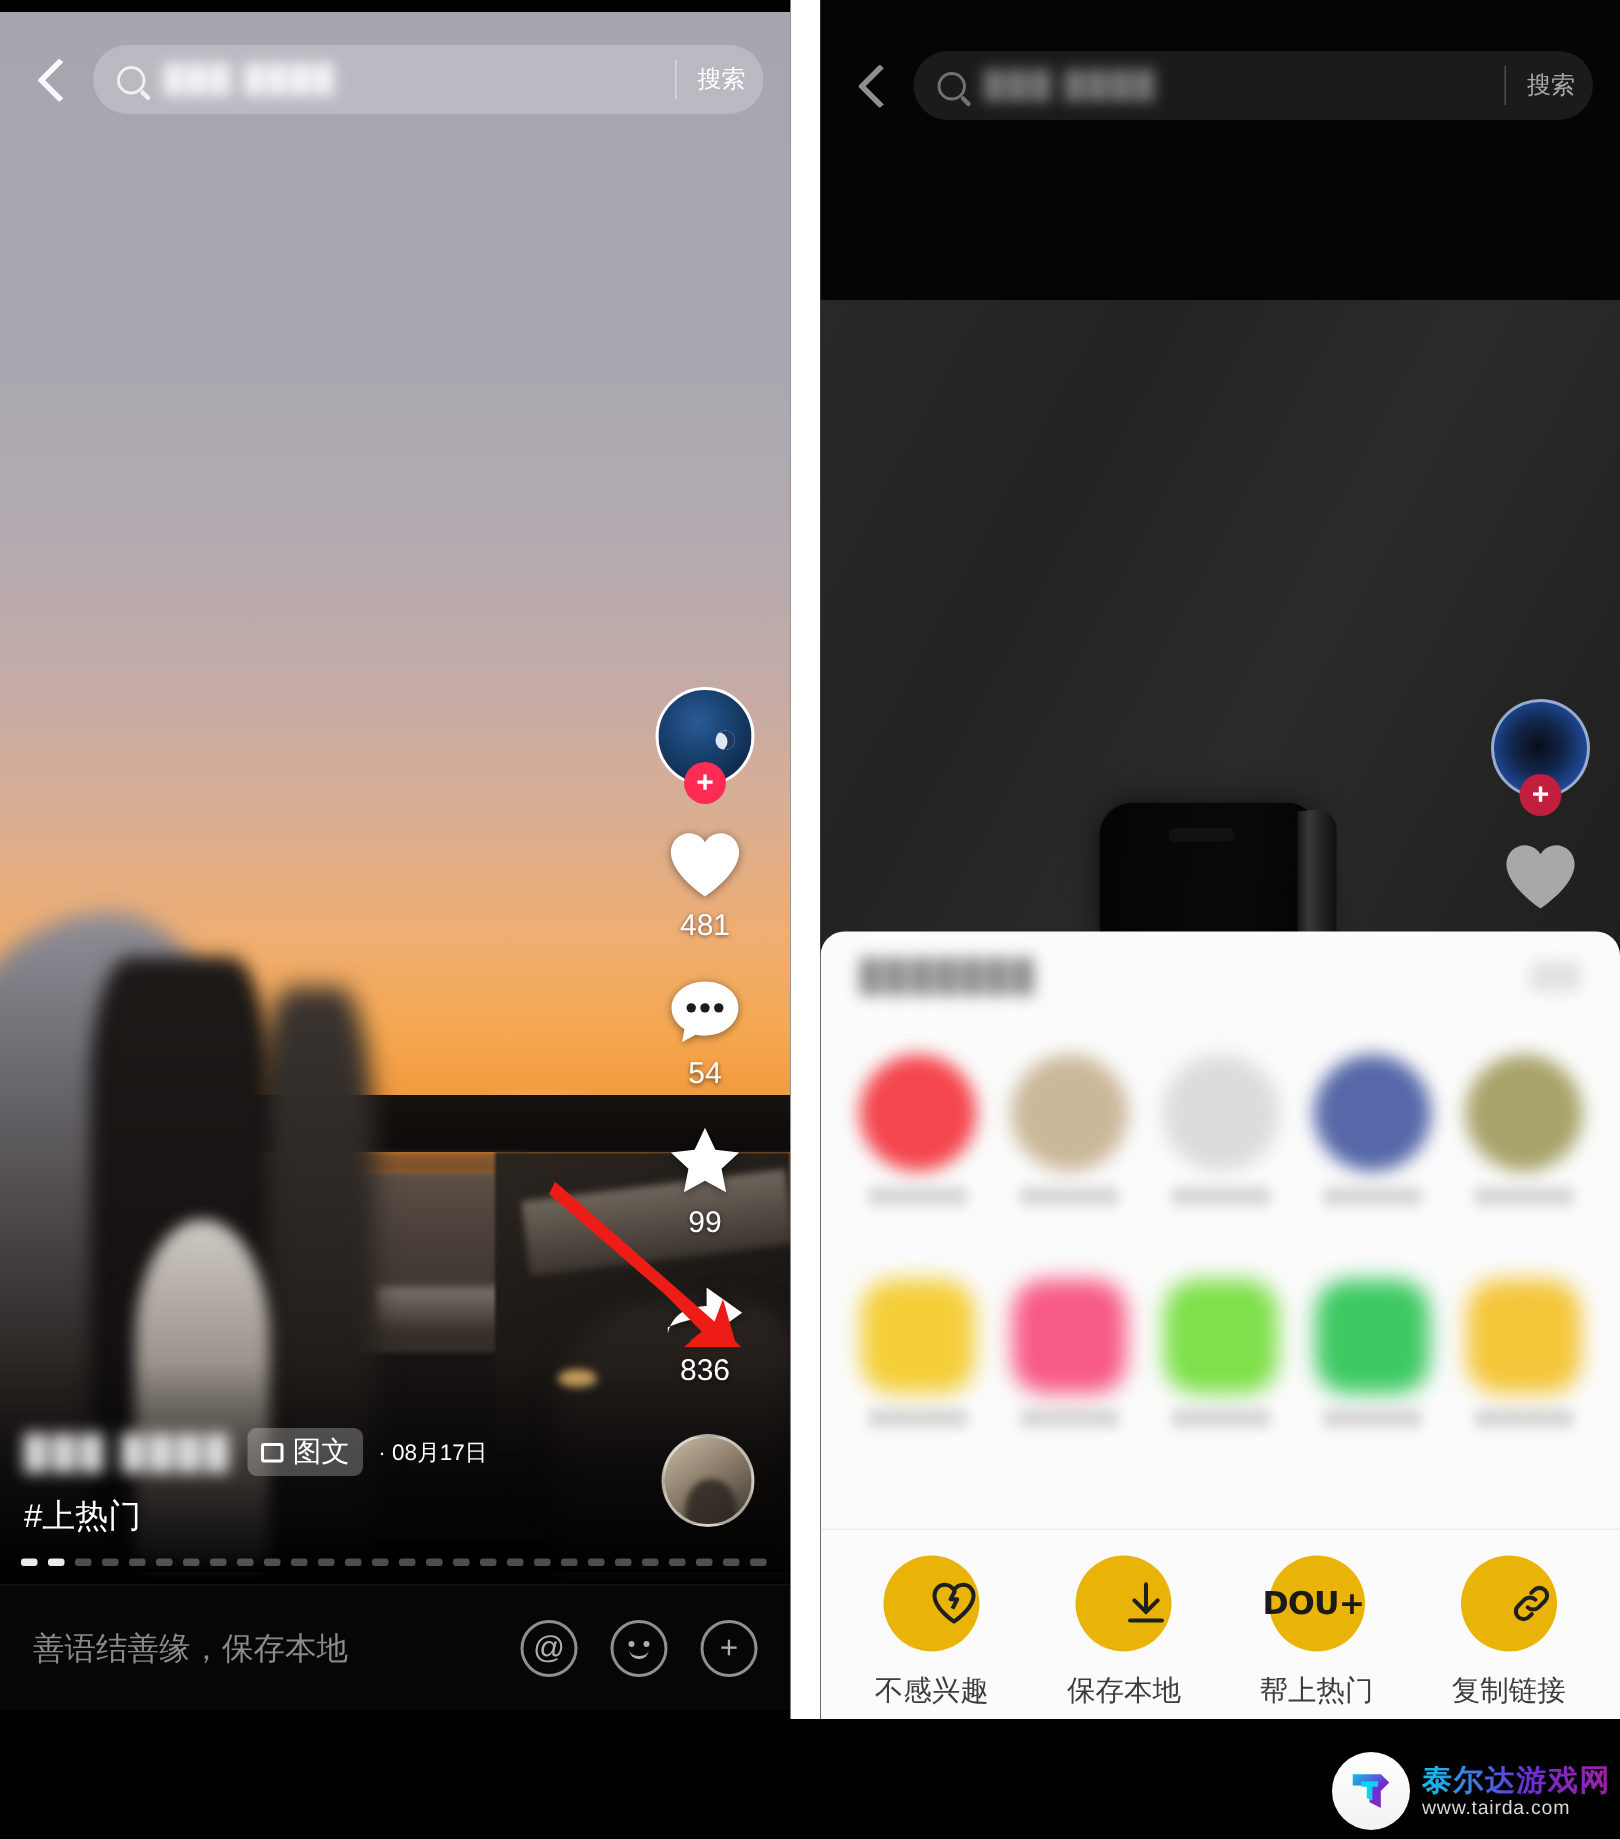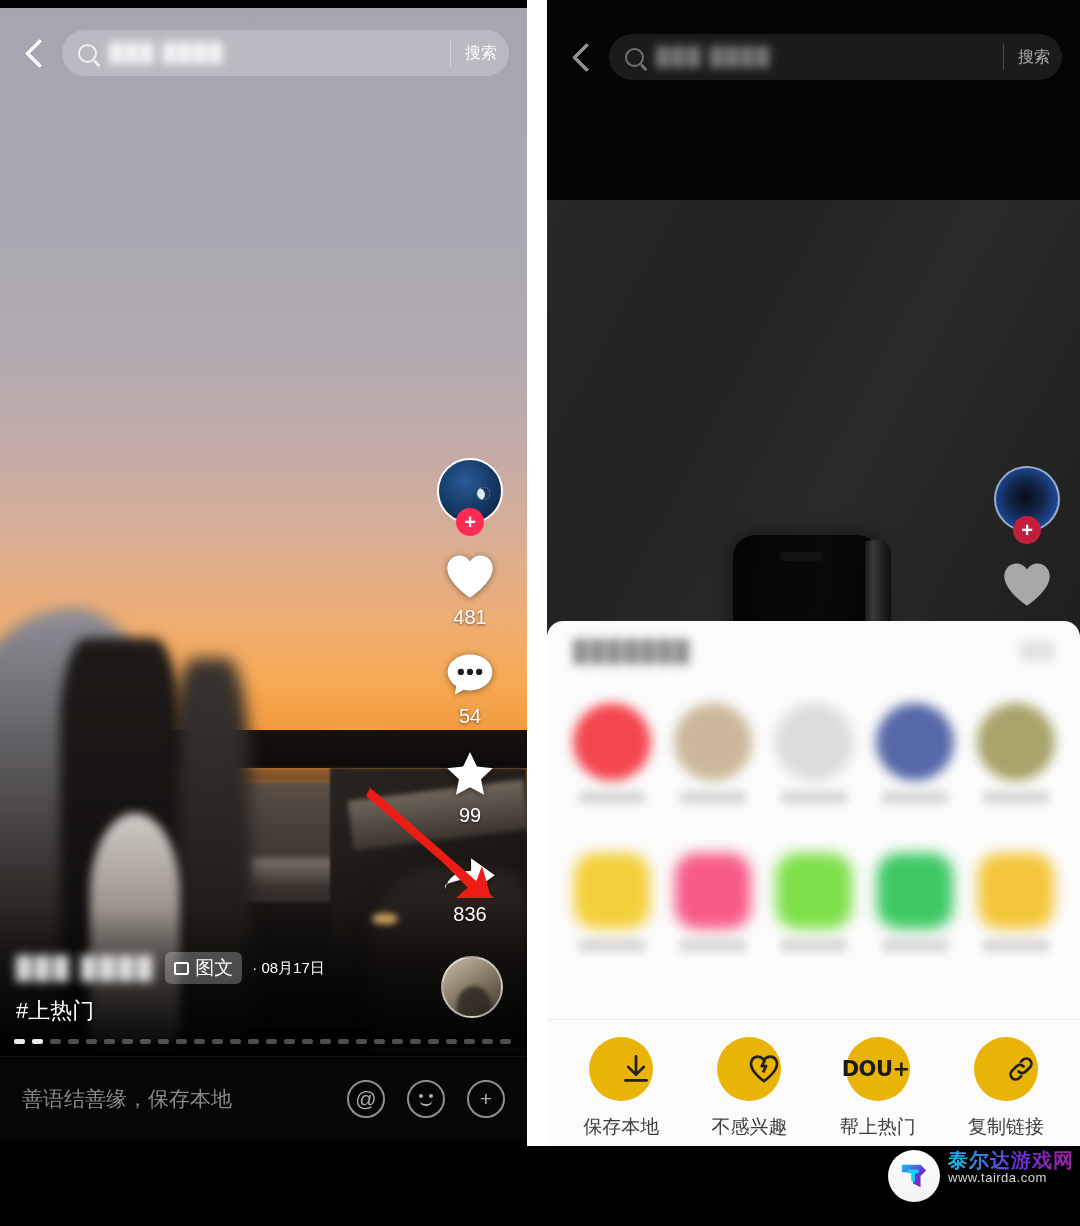--- a/index.html
+++ b/index.html
@@ -300,22 +300,22 @@
     font-size:21px; font-weight:800; color:#1a1a1a; letter-spacing:-.5px;
     font-family:"DejaVu Sans",sans-serif;
   }
 
   
   .arrow{ position:absolute; pointer-events:none; }
   #arrow-left{ left:364px; top:782px; width:150px; height:130px; }
 
   
   #watermark{
-    position:absolute; right:6px; bottom:20px; height:56px;
-    display:flex; align-items:flex-start; gap:8px;
+    position:absolute; right:6px; bottom:4px; height:56px;
+    display:flex; align-items:center; gap:8px;
   }
   .wm-badge{
     width:52px; height:52px; border-radius:50%;
     background:linear-gradient(180deg,#ffffff 0%,#f2f2f2 100%);
     display:flex; align-items:center; justify-content:center;
     margin-left:4px;
   }
   .wm-text{ display:flex; flex-direction:column; line-height:1.05; }
   .wm-cn{
     font-size:20px; font-weight:700;
@@ -563,37 +563,37 @@
           <div class="clabel"></div>
         </div>
       </div>
 
       <div class="action-sep"></div>
 
       <div id="action-row">
 
         <div class="action">
           <div class="acircle">
+            <svg width="34" height="34" viewBox="0 0 24 24" fill="none" stroke="#1f1f1f" stroke-width="1.9" stroke-linejoin="round">
+              <path d="M12 20.5S2.8 14.4 2.8 8.3C2.8 5.3 5 3.2 7.6 3.2c1.8 0 3.4 1 4.4 2.5 1-1.5 2.6-2.5 4.4-2.5 2.6 0 4.8 2.1 4.8 5.1 0 6.1-9.2 12.2-9.2 12.2z"></path>
+              <path d="M12.6 5.9 10.4 10h3.1l-2.2 4.4"></path>
+            </svg>
+          </div>
+          <div class="alabel">不感兴趣</div>
+        </div>
+
+        <div class="action">
+          <div class="acircle">
             <svg width="34" height="34" viewBox="0 0 24 24" fill="none" stroke="#1f1f1f" stroke-width="1.9" stroke-linecap="round">
               <path d="M12 3v12"></path>
                 <path d="M6.5 10.5 12 16l5.5-5.5"></path>
                 <path d="M4.5 20h15"></path>
             </svg>
           </div>
           <div class="alabel">保存本地</div>
-        </div>
-
-        <div class="action">
-          <div class="acircle">
-            <svg width="34" height="34" viewBox="0 0 24 24" fill="none" stroke="#1f1f1f" stroke-width="1.9" stroke-linejoin="round">
-              <path d="M12 20.5S2.8 14.4 2.8 8.3C2.8 5.3 5 3.2 7.6 3.2c1.8 0 3.4 1 4.4 2.5 1-1.5 2.6-2.5 4.4-2.5 2.6 0 4.8 2.1 4.8 5.1 0 6.1-9.2 12.2-9.2 12.2z"></path>
-              <path d="M12.6 5.9 10.4 10h3.1l-2.2 4.4"></path>
-            </svg>
-          </div>
-          <div class="alabel">不感兴趣</div>
         </div>
 
         <div class="action">
           <div class="acircle">
             <span class="dou">DOU+</span>
           </div>
           <div class="alabel">帮上热门</div>
         </div>
 
         <div class="action">

